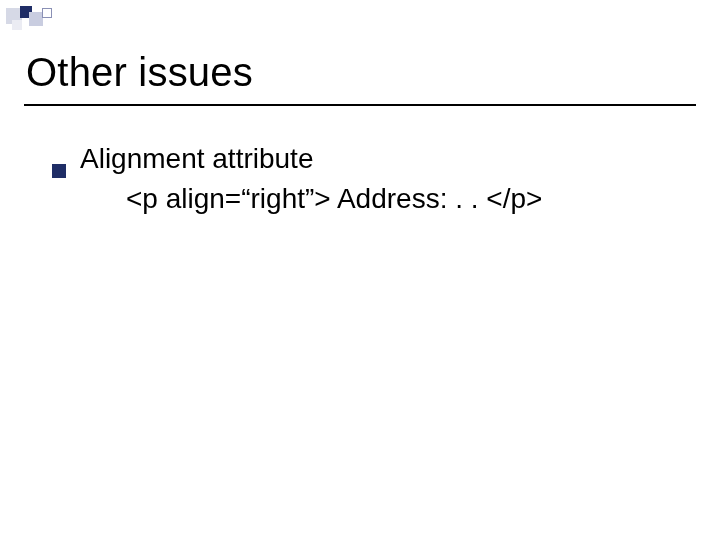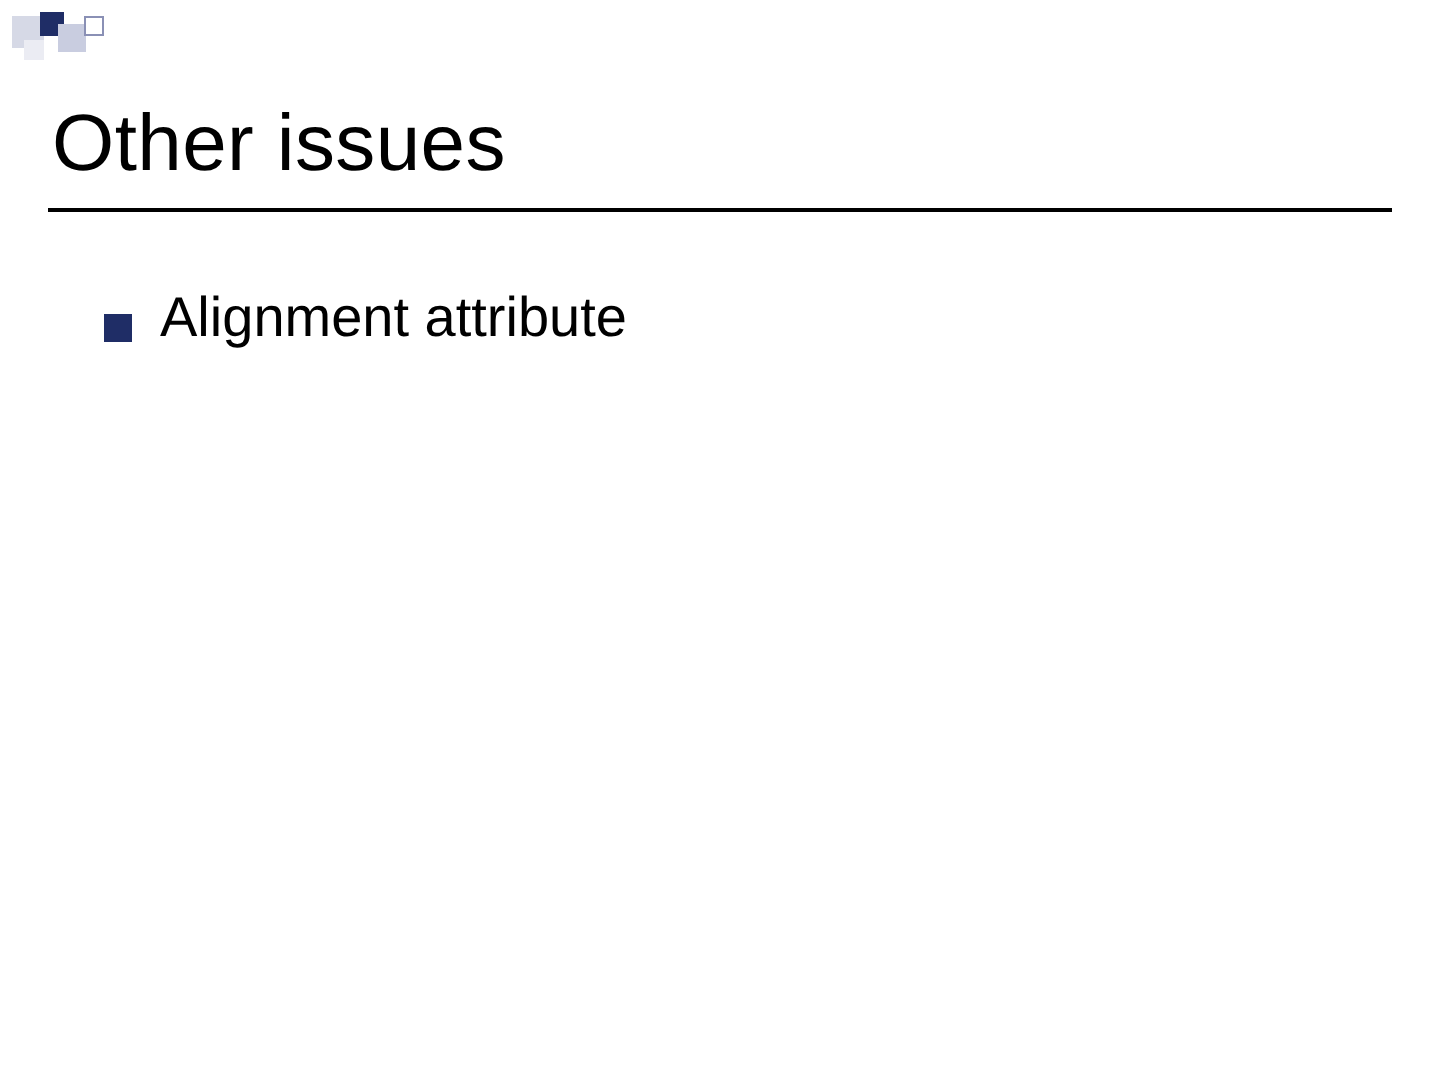--- a/index.html
+++ b/index.html
@@ -53,21 +53,21 @@
   .body {
     position: absolute;
     left: 52px;
     top: 140px;
     right: 40px;
     font-size: 28px;
     line-height: 1.35;
   }
   .bullet-row {
     display: flex;
-    align-items: center;
+    align-items: flex-end;
     gap: 14px;
   }
   .bullet-icon {
     width: 14px;
     height: 14px;
     background: #1f2d66;
     margin-top: 10px;
     flex: 0 0 14px;
   }
   .sublines {
@@ -94,16 +94,17 @@
   <div class="title">Other issues</div>
 
   <div class="rule"></div>
 
   <div class="body">
     <div class="bullet-row">
       <div class="bullet-icon"></div>
       <div>Alignment attribute</div>
     </div>
     <div class="sublines">
+      <div>&lt;p align=“right”&gt; Address: . . &lt;/p&gt;</div>
     </div>
   </div>
 
 </div>
 
 </body></html>

